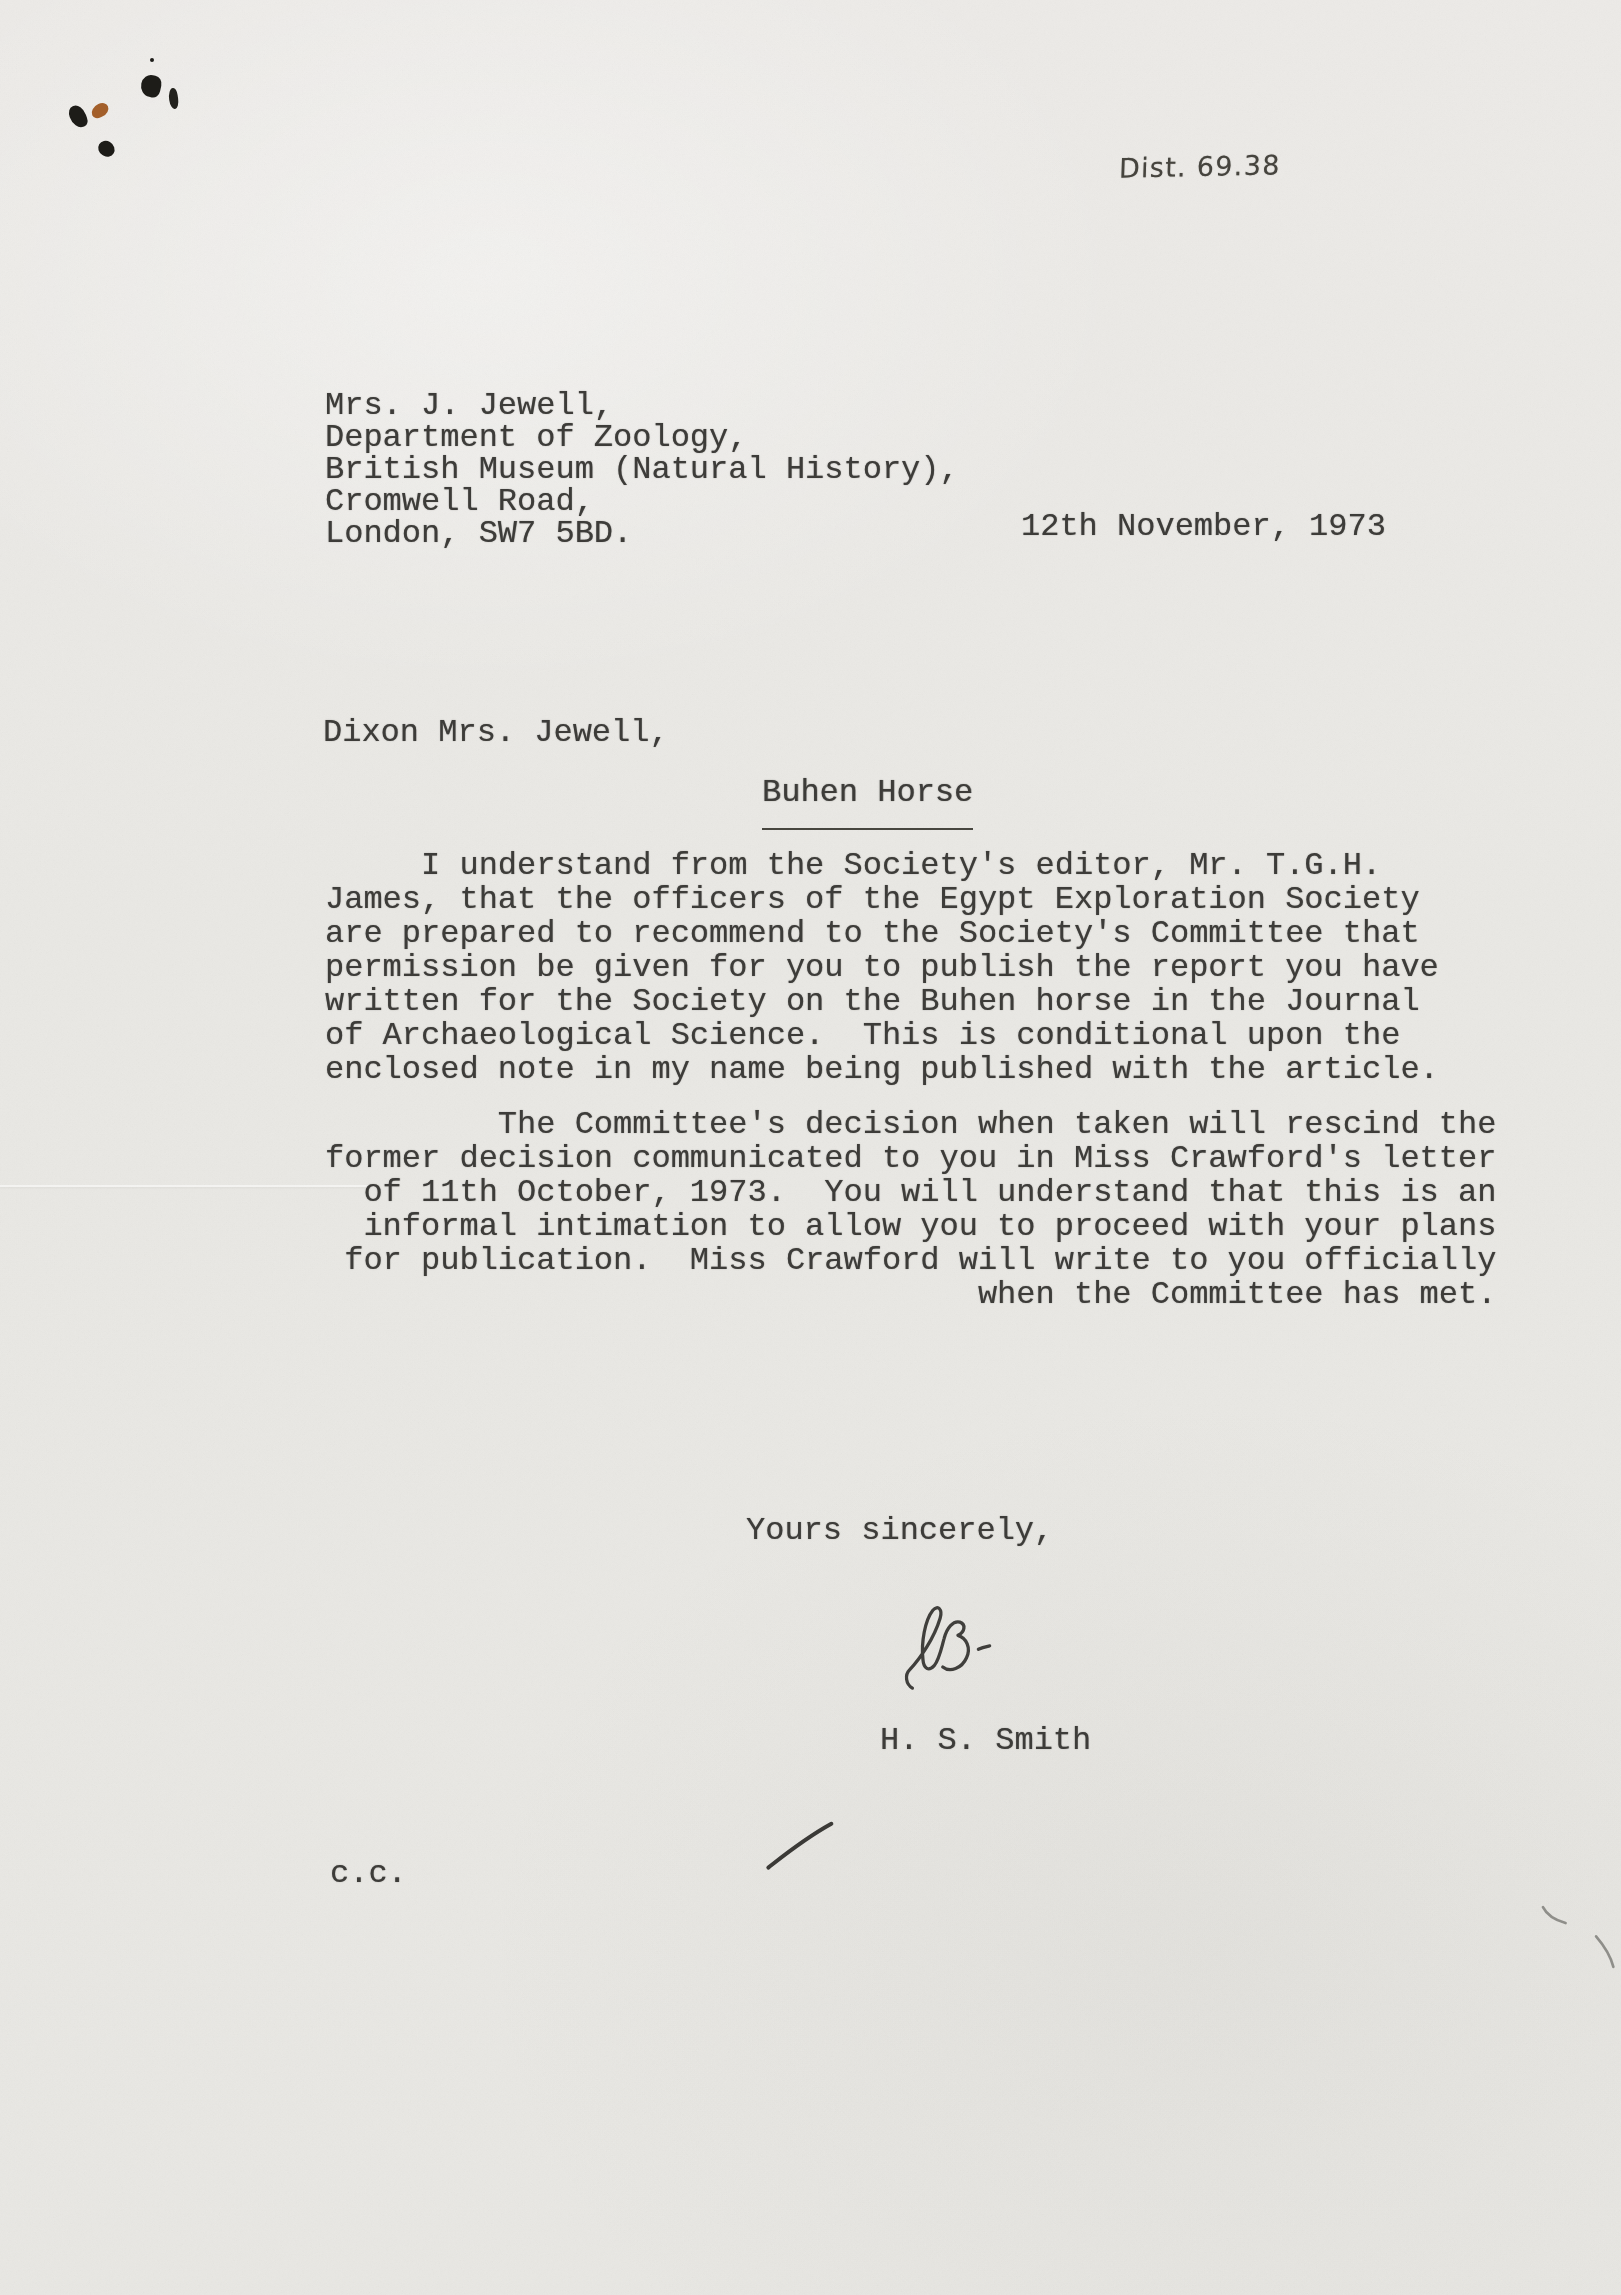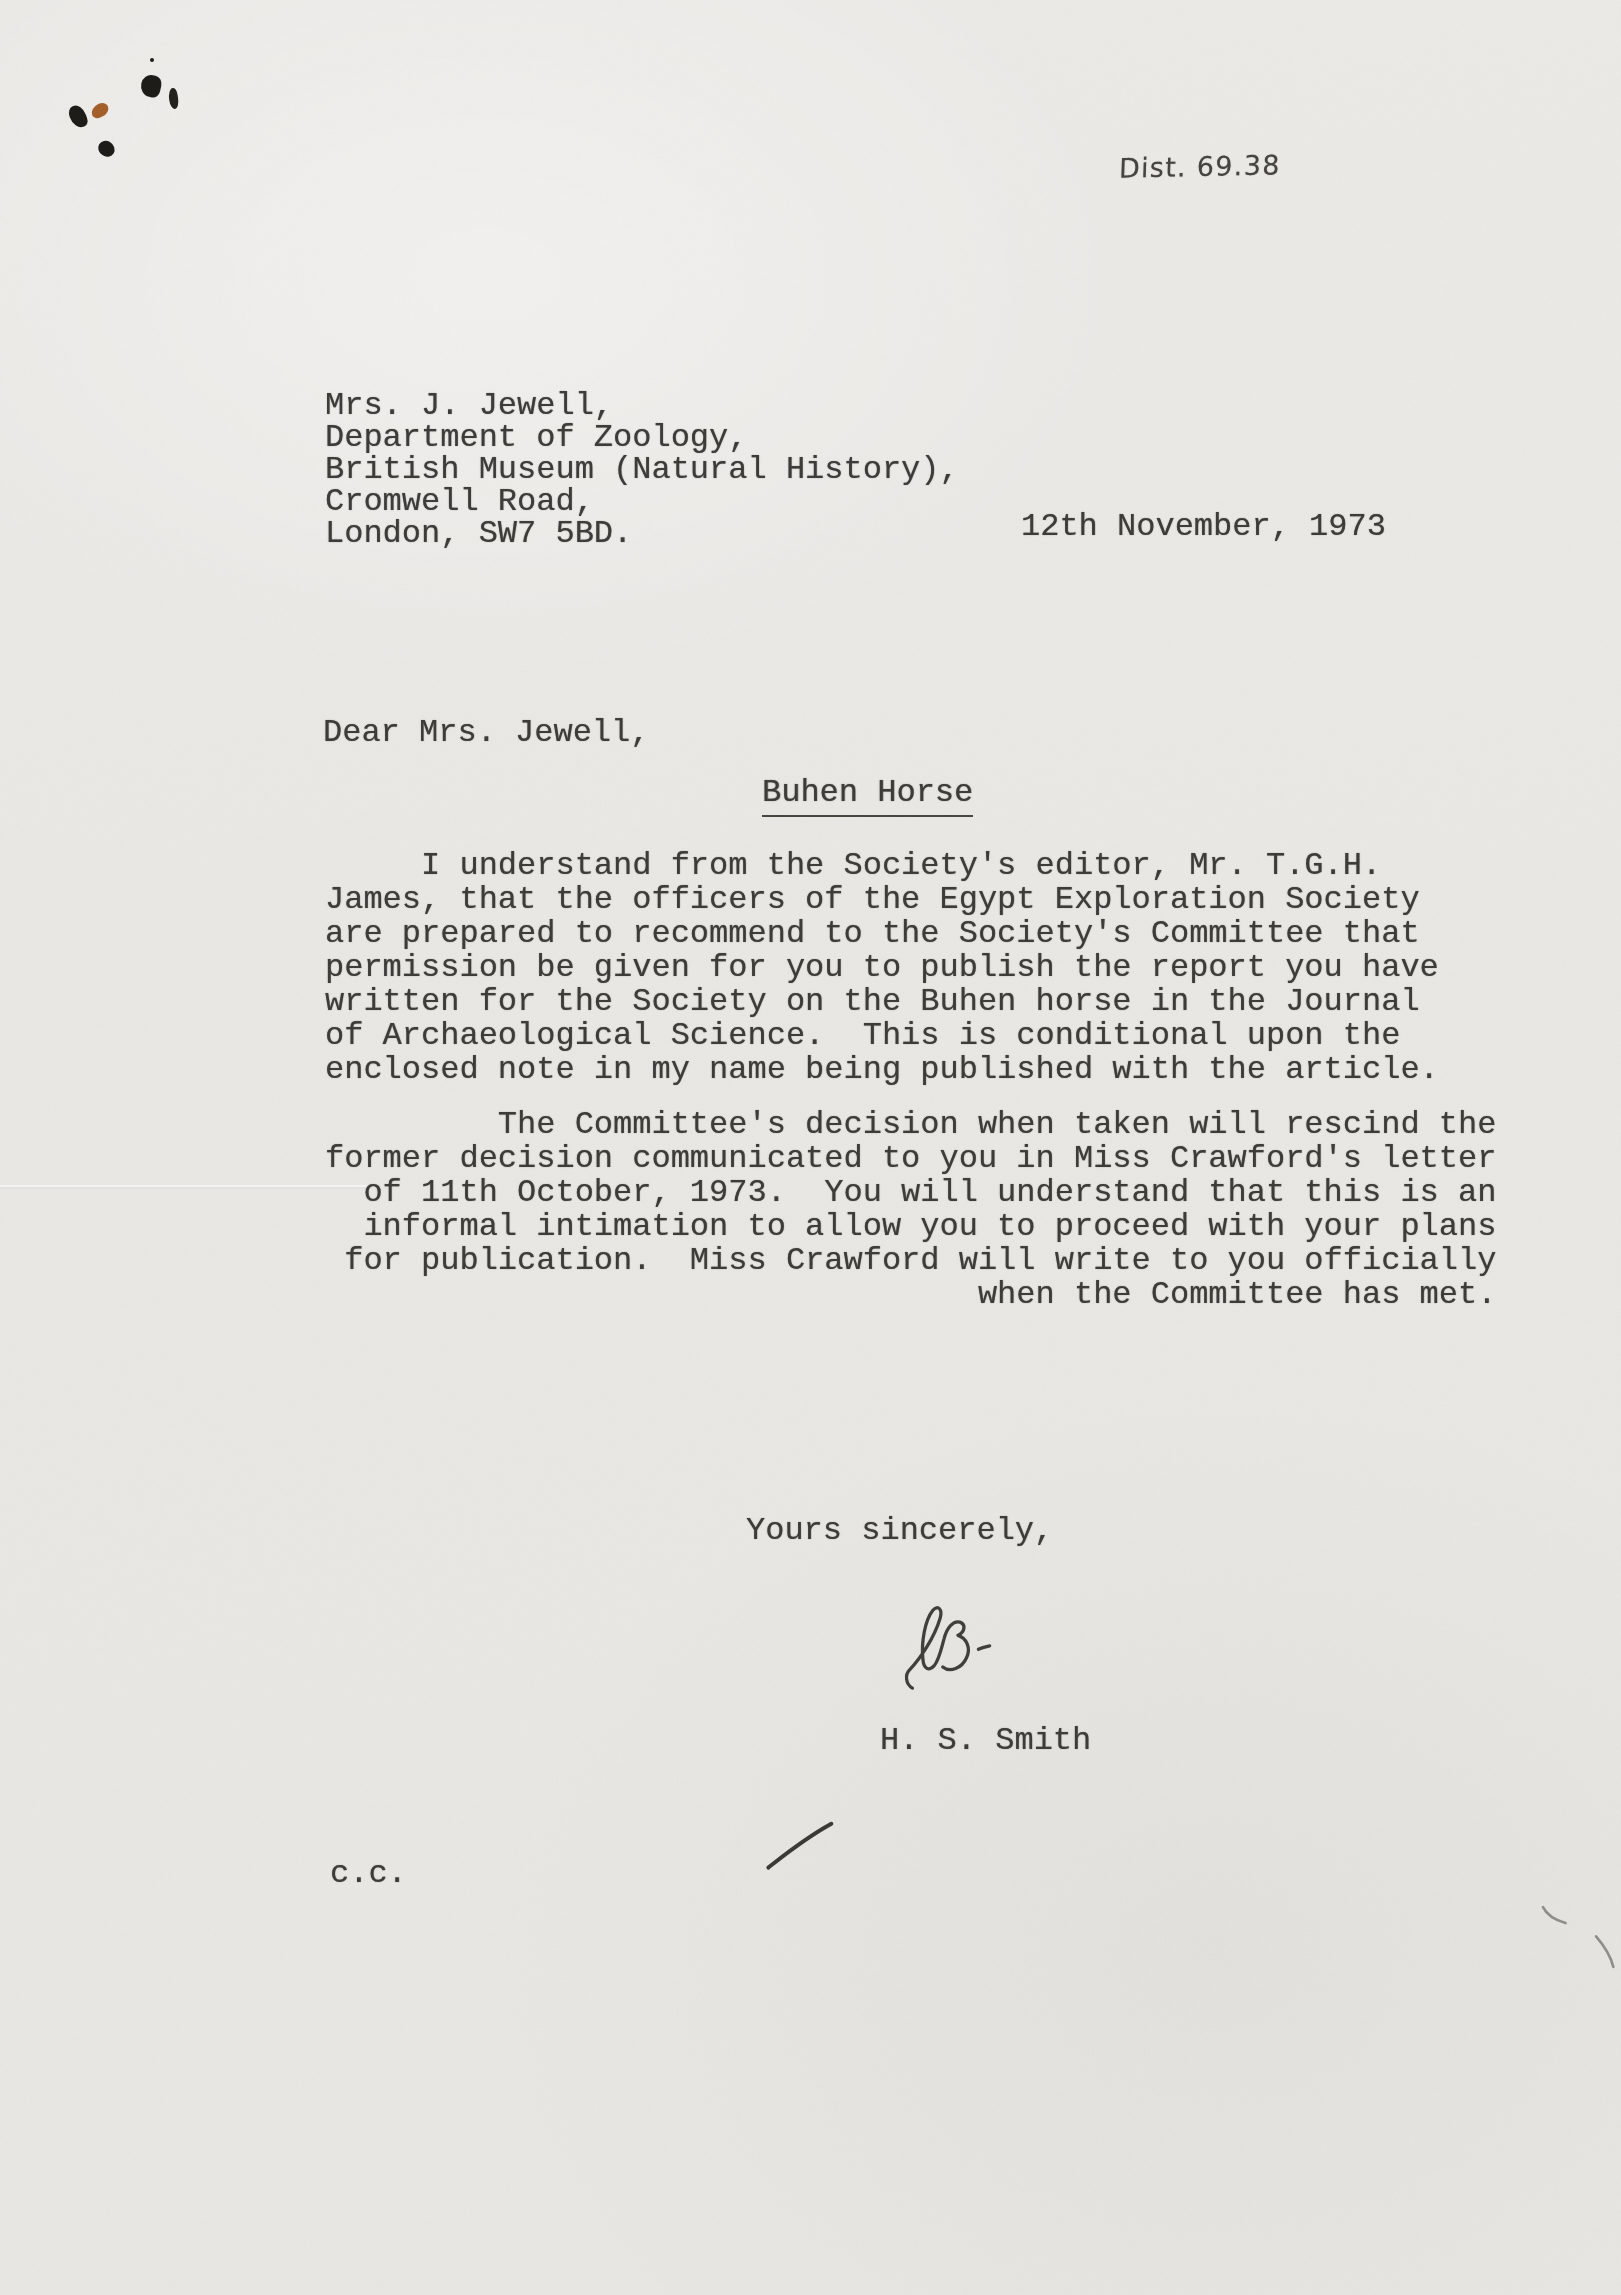--- a/index.html
+++ b/index.html
@@ -22,21 +22,21 @@
     line-height: 34px;
     color: #3d3c39;
     text-shadow: 0 0 1.3px rgba(61,60,57,0.45), 0.3px 0.3px 0 rgba(61,60,57,0.25);
     white-space: pre;
   }
   .address { line-height: 32px; }
   .subject-wrap { position: absolute; left: 1150; top: 1171; left: 762px; top: 776px; }
   .subject {
     display: inline-block;
     border-bottom: 2.7px solid #47463f;
-    padding-bottom: 5px;
+    padding-bottom: 18px;
     text-shadow: 0 0 1.3px rgba(61,60,57,0.55), 0.7px 0.3px 0 rgba(61,60,57,0.35);
   }
   .pencil {
     position: absolute;
     font-family: "DejaVu Sans", sans-serif;
     font-size: 27px;
     letter-spacing: 1.3px;
     color: #46443e;
     transform: rotate(-1.2deg) skewX(-3deg);
     text-shadow: 0 0 1px rgba(70,68,62,0.5);
@@ -74,21 +74,21 @@
   <div class="pencil" style="left:1119px; top:151px;">Dist. 69.38</div>
 
   <div class="typed address" style="left:325px; top:390px;">Mrs. J. Jewell,
 Department of Zoology,
 British Museum (Natural History),
 Cromwell Road,
 London, SW7 5BD.</div>
 
   <div class="typed" style="left:1021px; top:510px;">12th November, 1973</div>
 
-  <div class="typed" style="left:323px; top:716px;">Dear Mrs. Jewell,</div>
+  <div class="typed" style="left:323px; top:716px;">Dixon Mrs. Jewell,</div>
 
   <div class="subject-wrap">
     <span class="typed subject" style="position:static;">Buhen Horse</span>
   </div>
 
   <div class="typed" style="left:325px; top:849px;">     I understand from the Society's editor, Mr. T.G.H.
 James, that the officers of the Egypt Exploration Society
 are prepared to recommend to the Society's Committee that
 permission be given for you to publish the report you have
 written for the Society on the Buhen horse in the Journal

